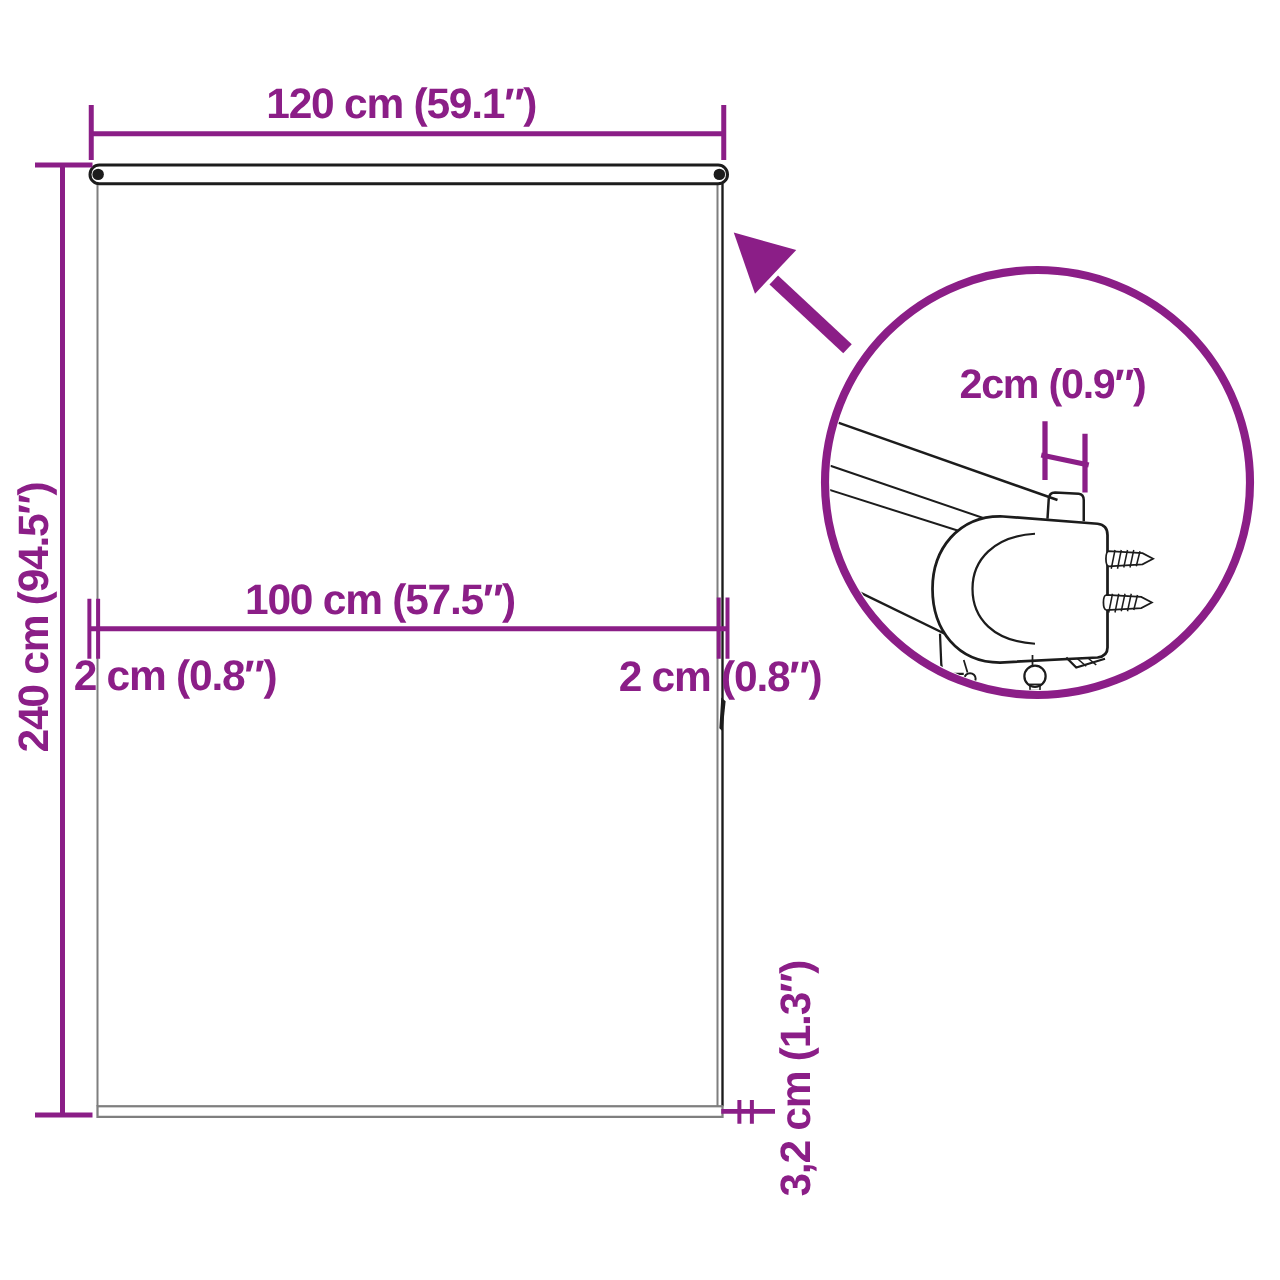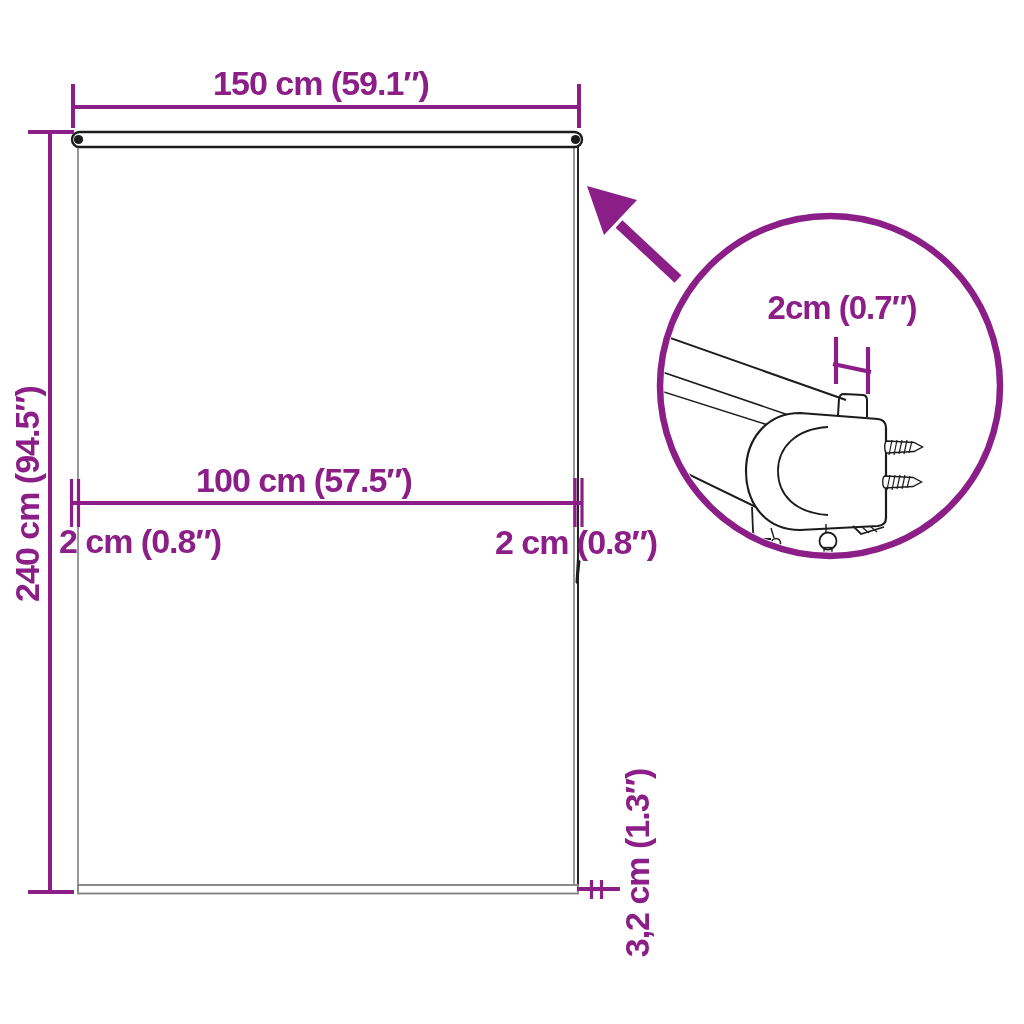--- a/index.html
+++ b/index.html
@@ -140,27 +140,27 @@
       </g>
     </g>
 
     <g>
       <line x1="836" y1="337" x2="836" y2="384" class="acc" stroke-width="4.2"></line>
       <line x1="868" y1="347" x2="868" y2="394" class="acc" stroke-width="4.2"></line>
       <line x1="833" y1="364" x2="871" y2="372" class="acc" stroke-width="4.2"></line>
     </g>
   </svg>
 
-  <div class="dim-label" style="left:321px;top:83px;">150 cm (59.1″)</div>
+  <div class="dim-label" style="left:321px;top:83px;">120 cm (59.1″)</div>
 
   <div class="dim-label rot" style="left:27px;top:494px;">240 cm (94.5″)</div>
 
   <div class="dim-label" style="left:304px;top:480px;">100 cm (57.5″)</div>
 
   <div class="dim-label" style="left:140px;top:541px;">2 cm (0.8″)</div>
 
   <div class="dim-label" style="left:576px;top:542px;">2 cm (0.8″)</div>
 
   <div class="dim-label rot" style="left:637px;top:863px;">3,2 cm (1.3″)</div>
 
-  <div class="dim-label small" style="left:842px;top:307px;">2cm (0.7″)</div>
+  <div class="dim-label small" style="left:842px;top:307px;">2cm (0.9″)</div>
 
 </div>
 
 </body></html>

